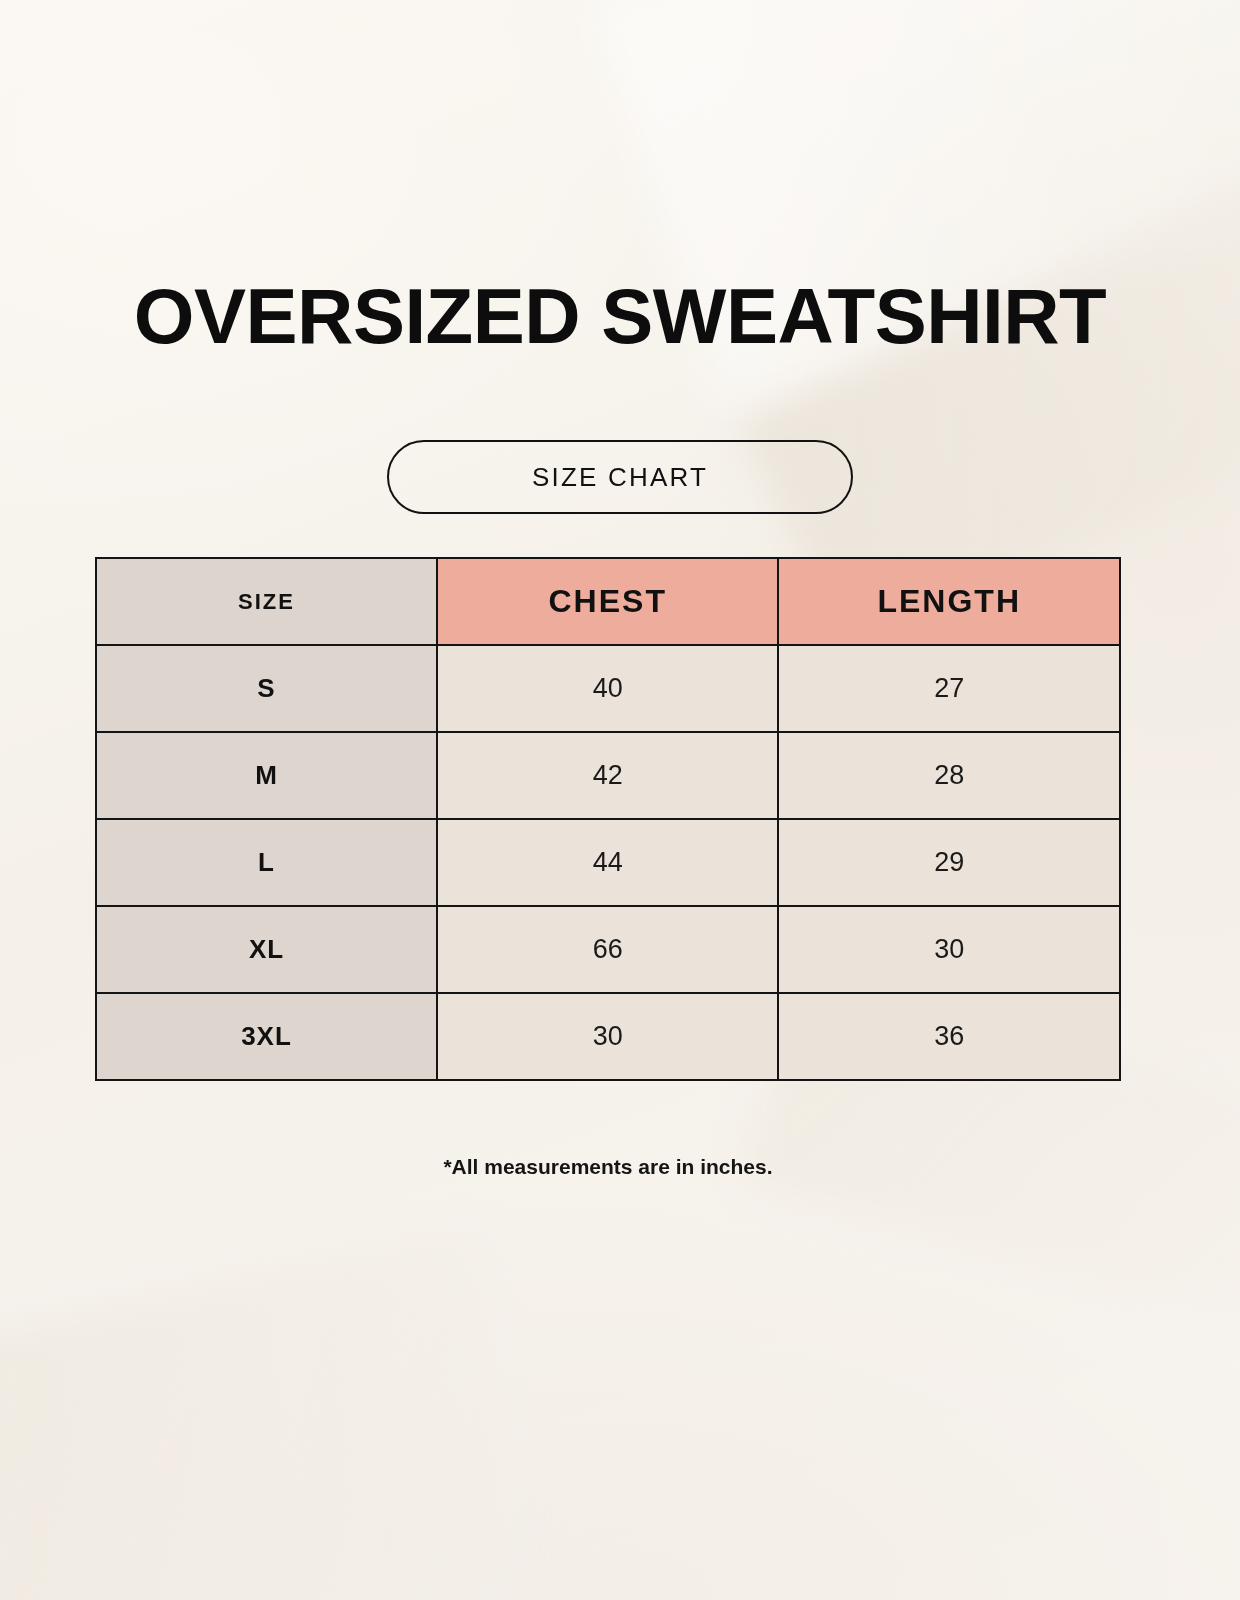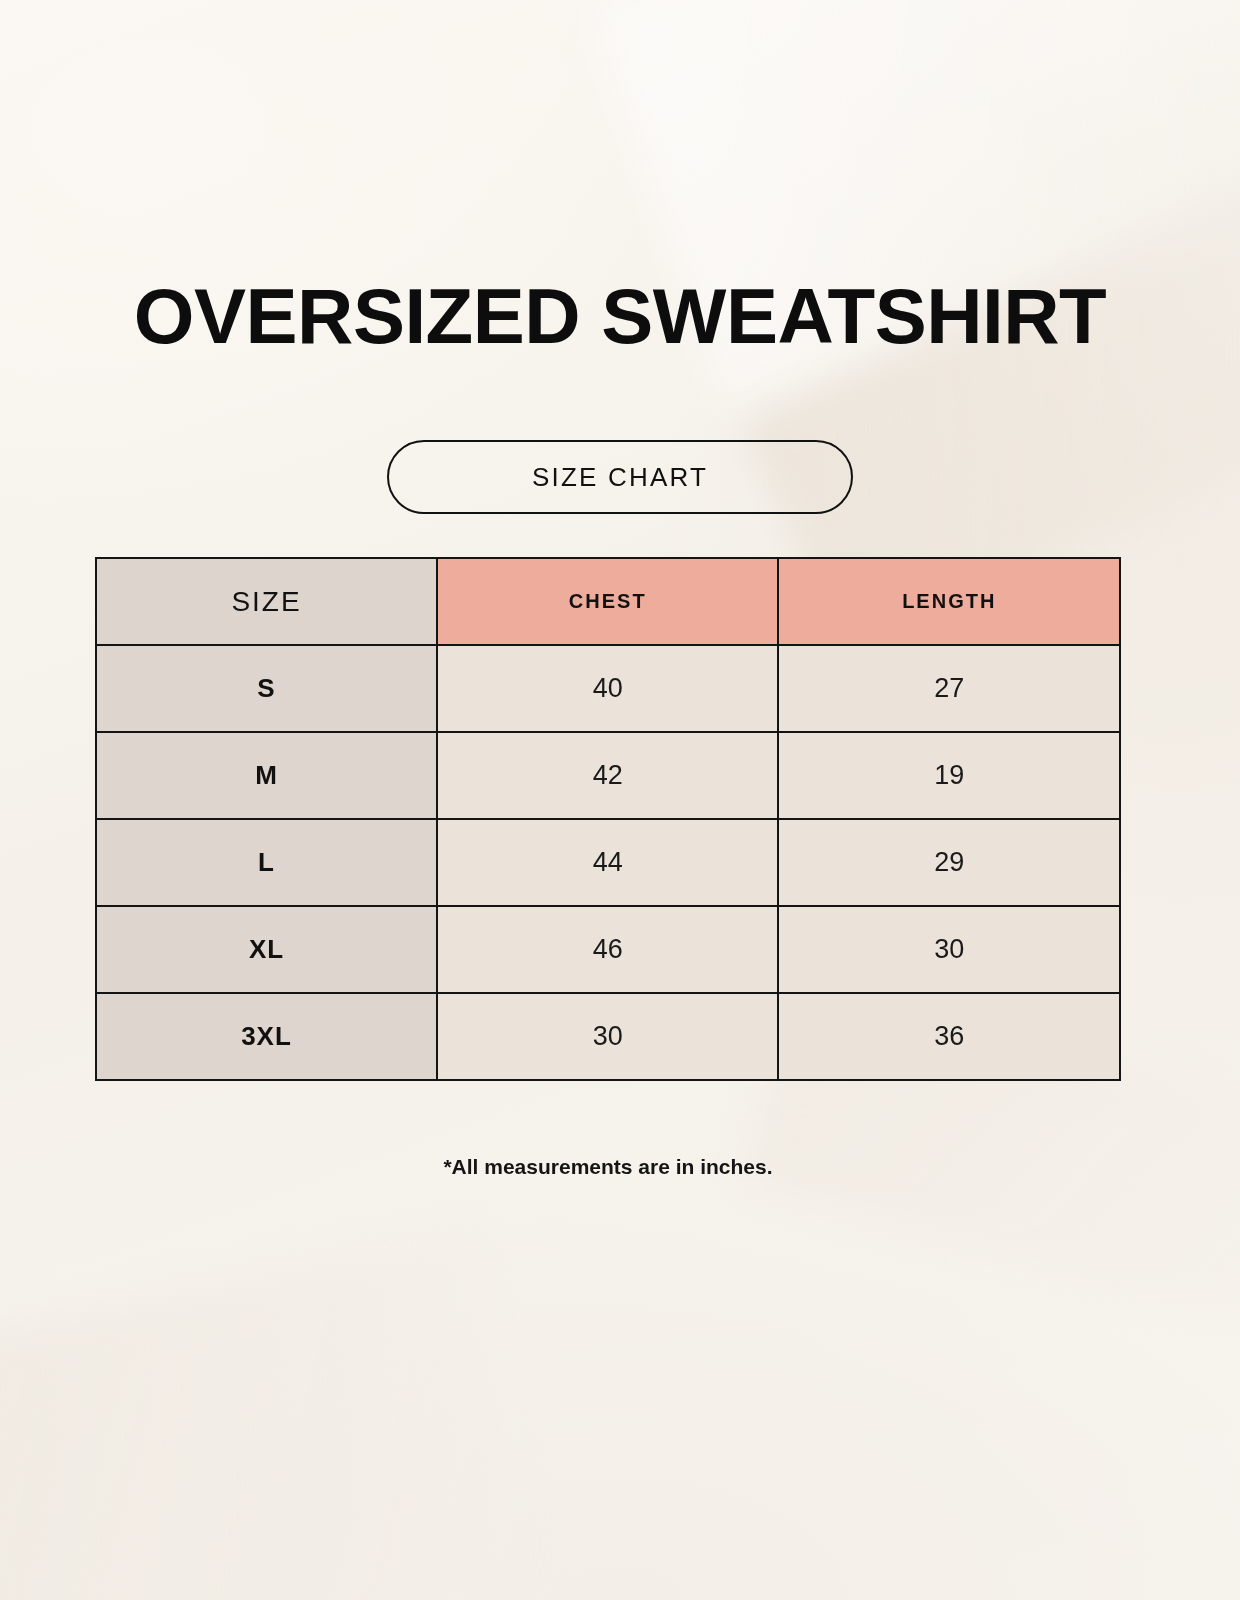--- a/index.html
+++ b/index.html
@@ -97,28 +97,28 @@
     text-align: center;
     height: 85px;
     padding: 0;
   }
   table.size-table col.c1 { width: 33.3%; }
   table.size-table col.c2 { width: 33.35%; }
   table.size-table col.c3 { width: 33.35%; }
 
   th.head-size {
     background: #ddd4cd;
-    font-size: 28px;
-    font-weight: 400;
+    font-size: 22px;
+    font-weight: 700;
     letter-spacing: 2px;
     color: #111;
   }
   th.head-measure {
     background: #edac9c;
-    font-size: 20px;
+    font-size: 32px;
     font-weight: 700;
     letter-spacing: 2px;
     color: #111;
   }
   td.cell-size {
     background: #ded5ce;
     font-size: 26px;
     font-weight: 700;
     letter-spacing: 1px;
     color: #111;
@@ -174,30 +174,30 @@
       </thead>
       <tbody>
         <tr>
           <td class="cell-size">S</td>
           <td class="cell-value">40</td>
           <td class="cell-value">27</td>
         </tr>
         <tr>
           <td class="cell-size">M</td>
           <td class="cell-value">42</td>
-          <td class="cell-value">19</td>
+          <td class="cell-value">28</td>
         </tr>
         <tr>
           <td class="cell-size">L</td>
           <td class="cell-value">44</td>
           <td class="cell-value">29</td>
         </tr>
         <tr>
           <td class="cell-size">XL</td>
-          <td class="cell-value">46</td>
+          <td class="cell-value">66</td>
           <td class="cell-value">30</td>
         </tr>
         <tr>
           <td class="cell-size">3XL</td>
           <td class="cell-value">30</td>
           <td class="cell-value">36</td>
         </tr>
       </tbody>
     </table>
   </div>

